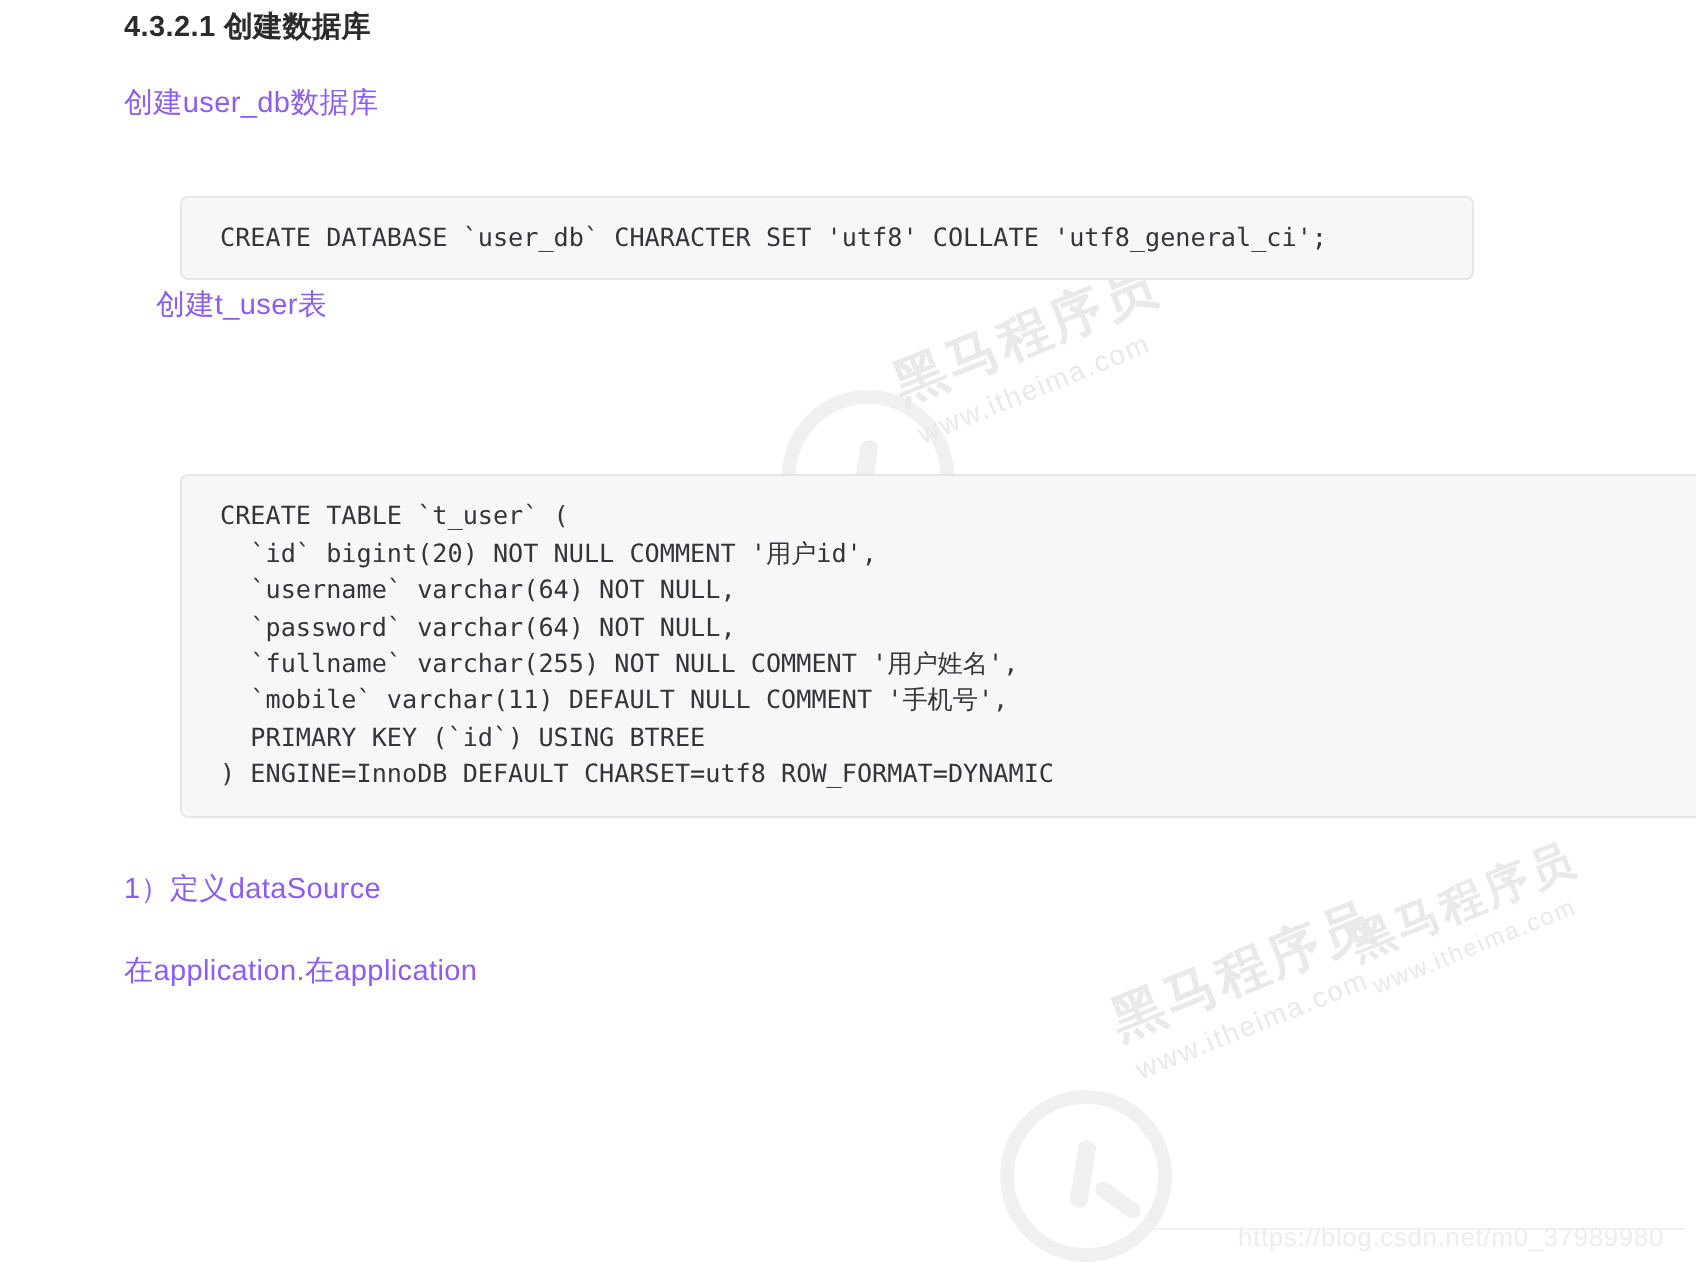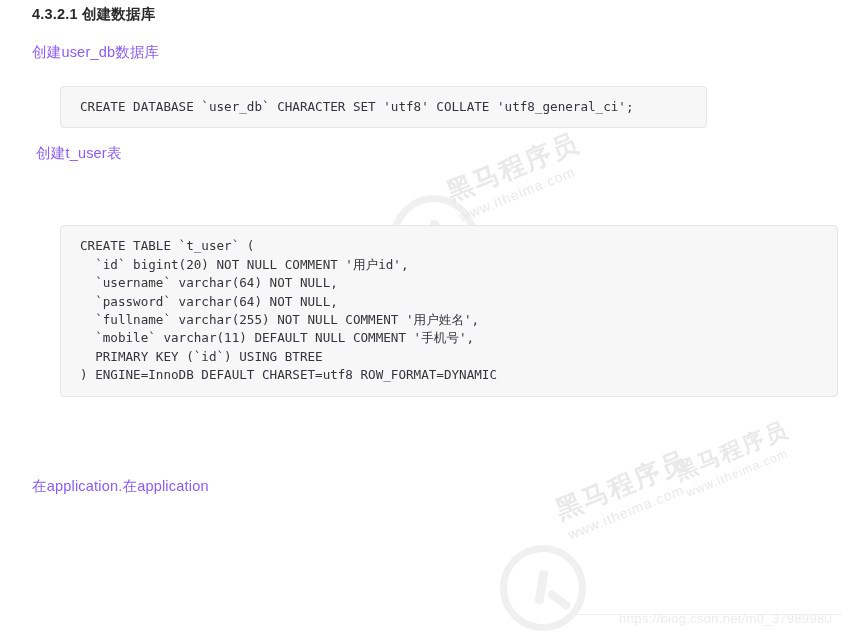--- a/index.html
+++ b/index.html
@@ -78,21 +78,22 @@
     height: 8px;
     background: #f0f0f1;
     transform: rotate(36deg);
     border-radius: 4px;
   }
 
   
   .content {
     position: relative;
     z-index: 10;
-    padding: 0 28px;
+    padding: 12px 28px;
+    margin-left: 30px;
   }
 
   h4.section-heading {
     font-size: 14.5px;
     font-weight: bold;
     color: #2b2b2b;
     margin: 0;
     padding: 0;
     line-height: 1.5;
     letter-spacing: 0.2px;
@@ -127,21 +128,21 @@
     font-size: inherit;
     line-height: inherit;
     white-space: pre;
   }
 
   
   .blk { position: absolute; }
   #heading-1    { left: 32px; top: 4px; }
   #para-1       { left: 32px; top: 41px; }
   #code-1       { left: 32px; top: 86px; width: 647px; padding: 11px 19px; }
-  #para-2       { left: 36px; top: 142px; }
+  #para-2       { left: 48px; top: 142px; }
   #code-2       { left: 32px; top: 183px; width: 778px; padding: 11px 19px; }
   #heading-2    { left: 32px; top: 396px; }
   #para-3       { left: 32px; top: 434px; }
   #para-4       { left: 32px; top: 475px; }
 
   .bottom-url {
     position: absolute;
     right: 16px;
     bottom: 6px;
     font-size: 13px;
@@ -192,20 +193,21 @@
     <pre class="codeblock blk" id="code-2"><code>CREATE TABLE `t_user` (
   `id` bigint(20) NOT NULL COMMENT '用户id',
   `username` varchar(64) NOT NULL,
   `password` varchar(64) NOT NULL,
   `fullname` varchar(255) NOT NULL COMMENT '用户姓名',
   `mobile` varchar(11) DEFAULT NULL COMMENT '手机号',
   PRIMARY KEY (`id`) USING BTREE
 ) ENGINE=InnoDB DEFAULT CHARSET=utf8 ROW_FORMAT=DYNAMIC</code></pre>
 
 
+    <p class="para blk" id="para-3">1）定义dataSource</p>
 
     <p class="para blk" id="para-4">在application.在application</p>
 
   </div>
 
   <div class="bottom-rule"></div>
   <div class="bottom-url">https://blog.csdn.net/m0_37989980</div>
 
 </div>
 

